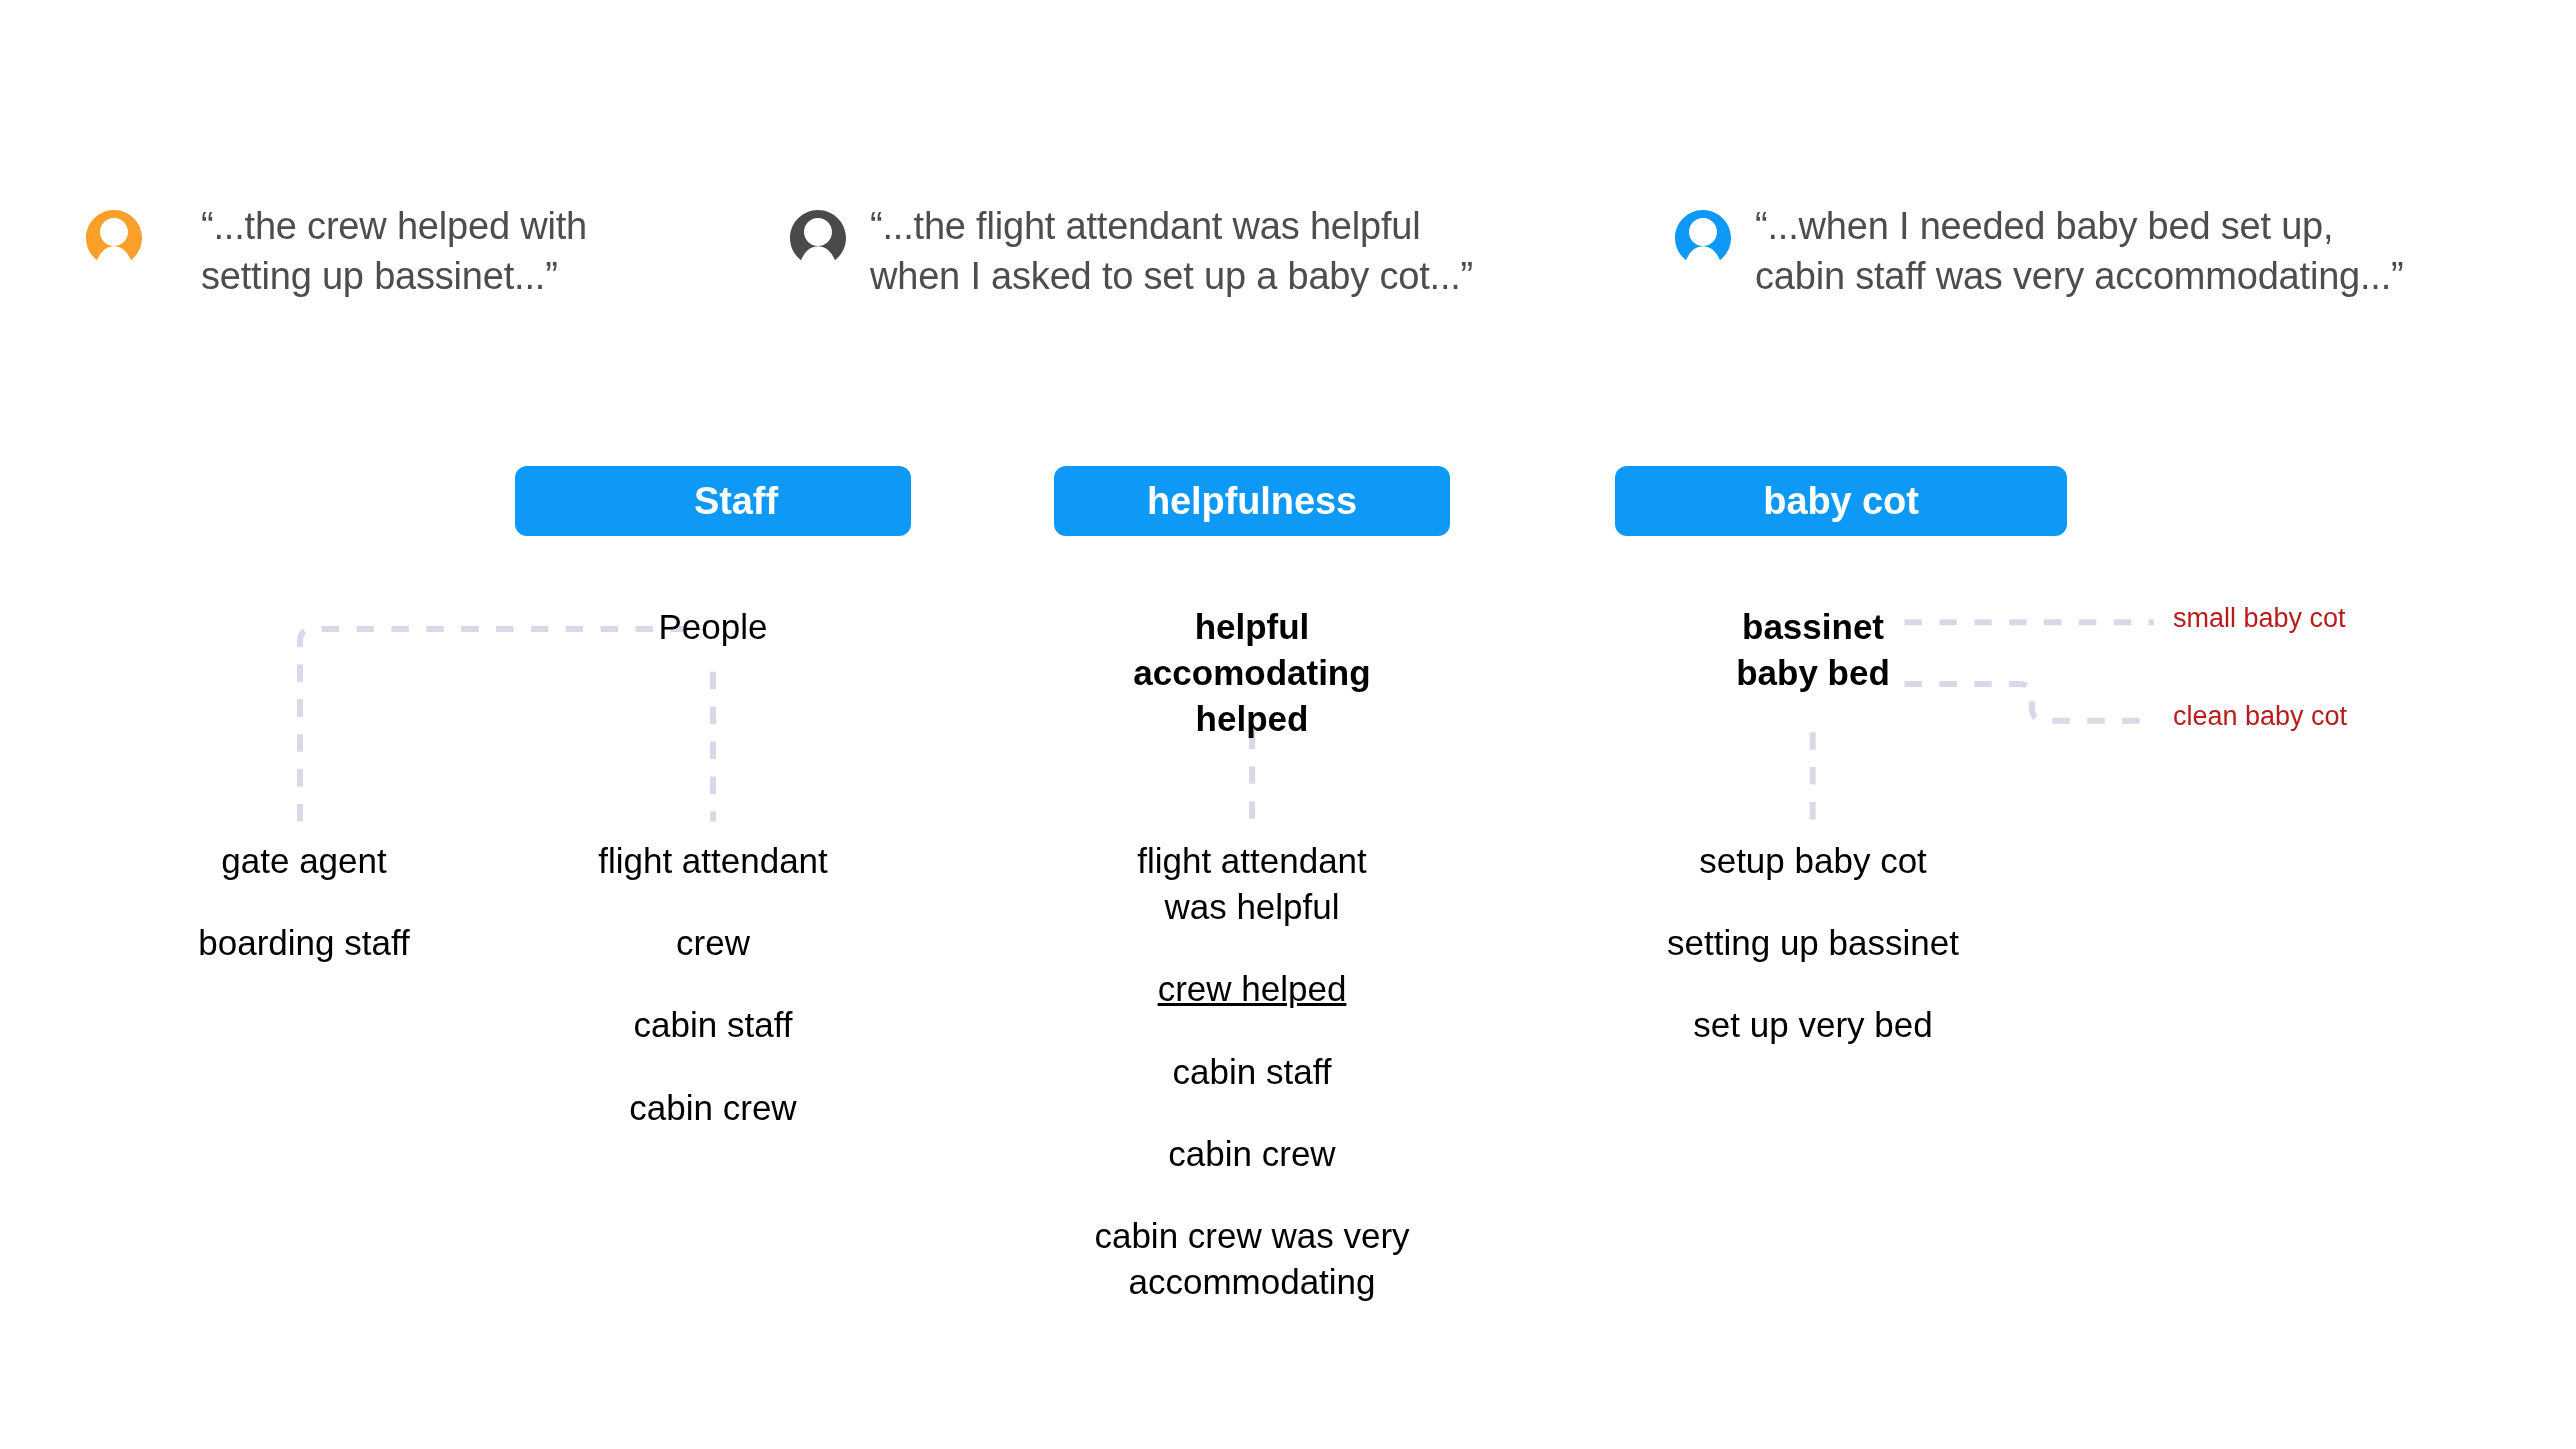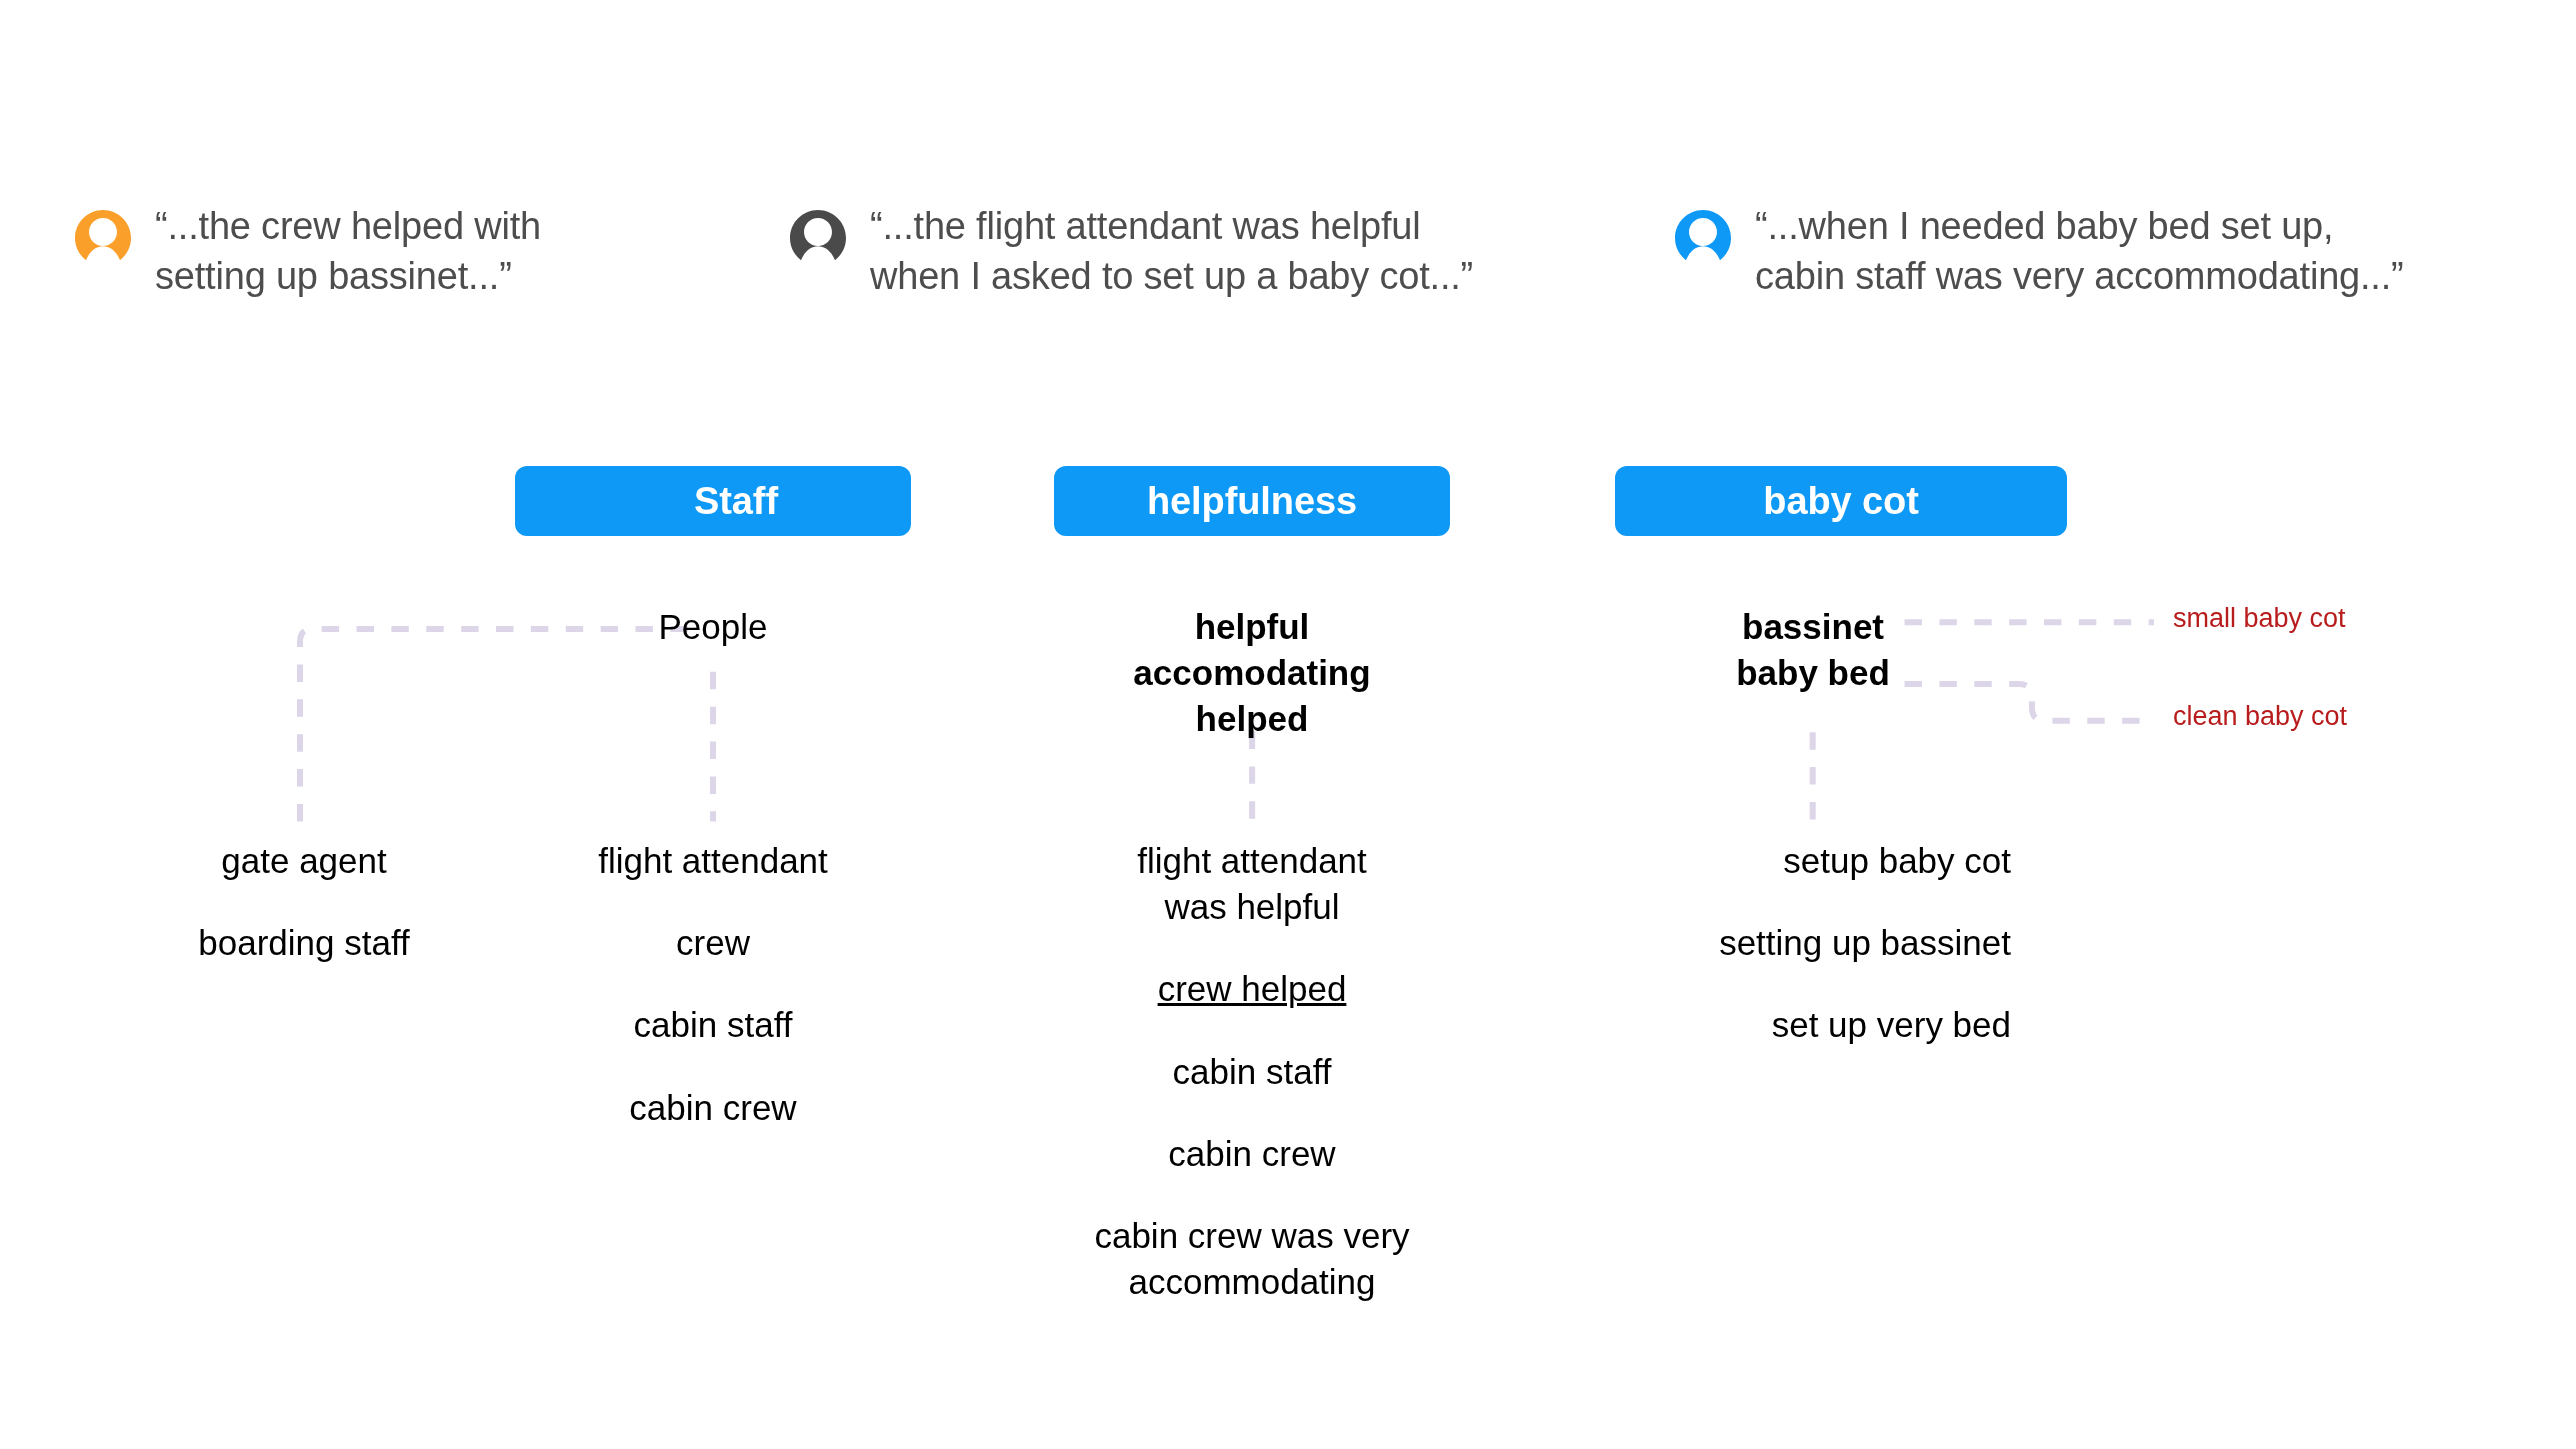--- a/index.html
+++ b/index.html
@@ -47,21 +47,21 @@
 
   .quote-text {
     font-size: 38px;
     line-height: 1.32;
     color: #4d4d4d;
     font-weight: 400;
     white-space: pre-line;
     letter-spacing: -0.2px;
   }
 
-  #quote-0 { left: 75px;  top: 0; }
+  #quote-0 { left: 86px;  top: 0; gap: 35px; }
   #quote-1 { left: 790px; top: 0; }
   #quote-2 { left: 1675px; top: 0; }
 
   
   .pill {
     position: absolute;
     height: 70px;
     border-radius: 12px;
     background: #0d99f5;
     color: #ffffff;
@@ -96,21 +96,21 @@
 
   
   #head-0 { left: 515px;  top: 604px;  width: 396px; }
   #head-1 { left: 1054px; top: 604px;  width: 396px; }
   #head-2 { left: 1615px; top: 604px;  width: 396px; }
 
   
   #list-0a { left: 106px;  top: 838px; width: 396px; }
   #list-0b { left: 515px;  top: 838px; width: 396px; }
   #list-1  { left: 1022px; top: 838px; width: 460px; }
-  #list-2  { left: 1615px; top: 838px; width: 396px; text-align: right; }
+  #list-2  { left: 1615px; top: 838px; width: 396px; }
 
   
   .leaf {
     position: absolute;
     color: #b91c1c;
     font-size: 27px;
     line-height: 1.3;
     white-space: nowrap;
   }
 

